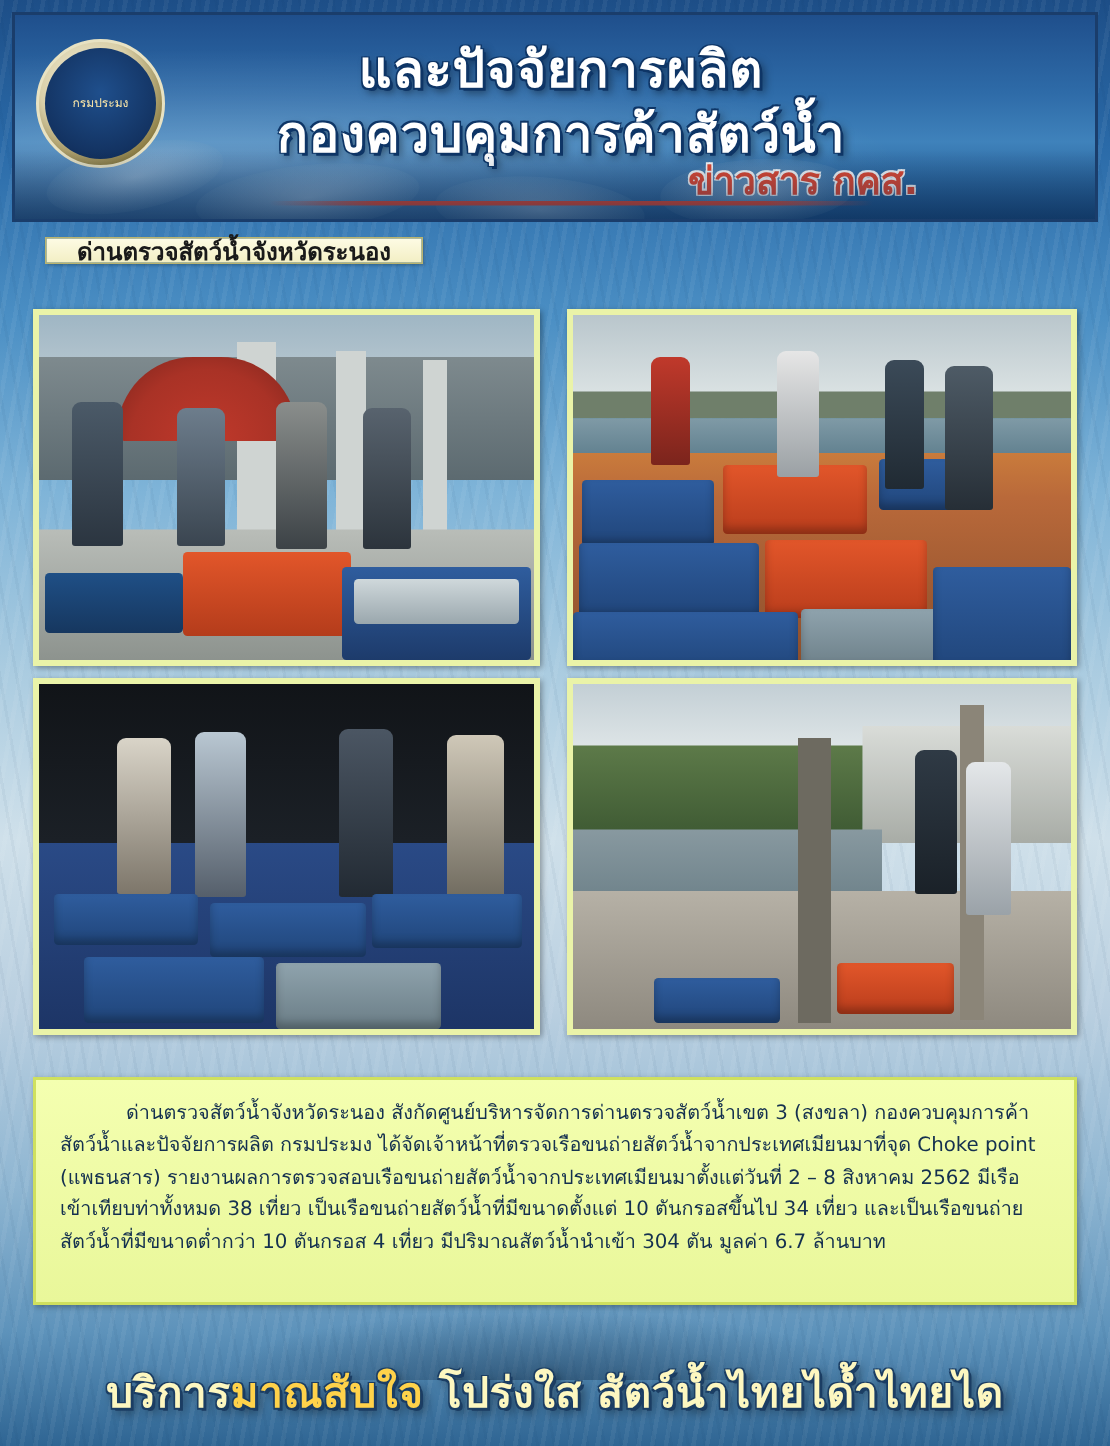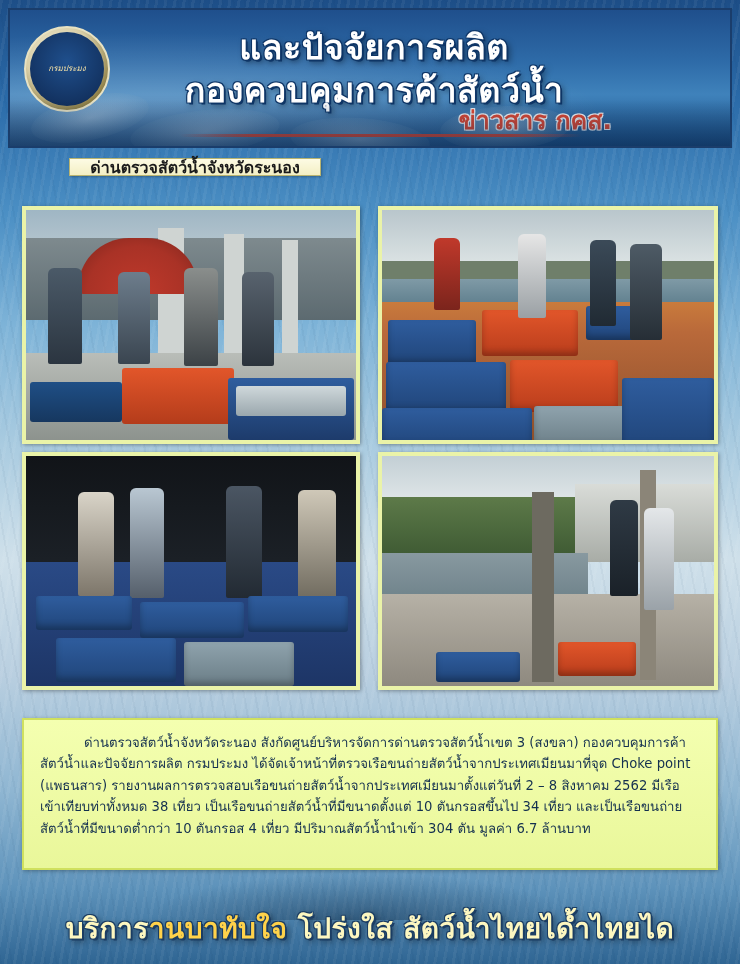--- a/index.html
+++ b/index.html
@@ -68,21 +68,20 @@
     border: 2px solid #e8e2c2;
     display: flex; align-items: center; justify-content: center;
     overflow: hidden;
   }
   .logo-left .inner {
     width: 74px; height: 74px; border-radius: 50%;
     background: radial-gradient(circle at 50% 40%, #1f4f8c 0%, #133362 70%, #0d2446 100%);
     display: flex; align-items: center; justify-content: center;
     color: #ffe9a8; font-size: 8px; text-align: left; line-height: 1.1;
     padding: 4px;
-    font-style: italic;
   }
   .logo-right {
     position: absolute; right: 16px; top: 10px;
     width: 96px; height: 96px; border-radius: 50%;
     background: radial-gradient(circle at 45% 35%, #1d4c8a 0%, #123863 60%, #0a2244 100%);
     border: 3px solid #d8b44a;
     display: flex; flex-direction: column; align-items: center; justify-content: center;
     color: #ffd86a; font-size: 7px; text-align: center; line-height: 1.15;
     padding: 6px;
   }
@@ -114,21 +113,20 @@
   .station-tag {
     position: absolute;
     left: 30px; top: 158px;
     min-width: 252px; height: 18px;
     background: linear-gradient(180deg, #fdfbe4 0%, #f3efc4 100%);
     border: 1px solid #b9b470;
     display: flex; align-items: center; justify-content: center;
     color: #1a1a1a; font-size: 16px; font-weight: bold;
     padding: 0 14px;
     box-shadow: 1px 1px 2px rgba(0,0,0,0.25);
-    margin-left: 39px;
   }
 
   
   .photo {
     position: absolute;
     border: 4px solid #eaf3a8;
     box-shadow: 1px 1px 4px rgba(0,0,0,0.35);
     overflow: hidden;
   }
   .photo .scene { position: absolute; inset: 0; }
@@ -321,14 +319,14 @@
     <div class="crate blue" style="left:54px;  top:196px; width:84px; height:30px;"></div>
   </div>
 </div>
 
 <div class="textbox">
   <span>ด่านตรวจสัตว์น้ำจังหวัดระนอง สังกัดศูนย์บริหารจัดการด่านตรวจสัตว์น้ำเขต 3 (สงขลา) กองควบคุมการค้าสัตว์น้ำและปัจจัยการผลิต กรมประมง ได้จัดเจ้าหน้าที่ตรวจเรือขนถ่ายสัตว์น้ำจากประเทศเมียนมาที่จุด Choke point (แพธนสาร) รายงานผลการตรวจสอบเรือขนถ่ายสัตว์น้ำจากประเทศเมียนมาตั้งแต่วันที่ 2 – 8 สิงหาคม 2562 มีเรือเข้าเทียบท่าทั้งหมด 38 เที่ยว เป็นเรือขนถ่ายสัตว์น้ำที่มีขนาดตั้งแต่ 10 ตันกรอสขึ้นไป 34 เที่ยว และเป็นเรือขนถ่ายสัตว์น้ำที่มีขนาดต่ำกว่า 10 ตันกรอส  4 เที่ยว มีปริมาณสัตว์น้ำนำเข้า 304 ตัน มูลค่า 6.7 ล้านบาท</span>
 </div>
 
 <div class="boat-silhouette"></div>
 <div class="footer">
-  <div class="slogan"><span>บริการ</span><span class="hl">านบาทับใจ</span><span> โปร่งใส </span><span>สัตว์น้ำไทยได้ำไทยได</span></div>
+  <div class="slogan"><span>บริการ</span><span class="hl">มาณสับใจ</span><span> โปร่งใส </span><span>สัตว์น้ำไทยได้ำไทยได</span></div>
 </div>
 
 </body></html>

